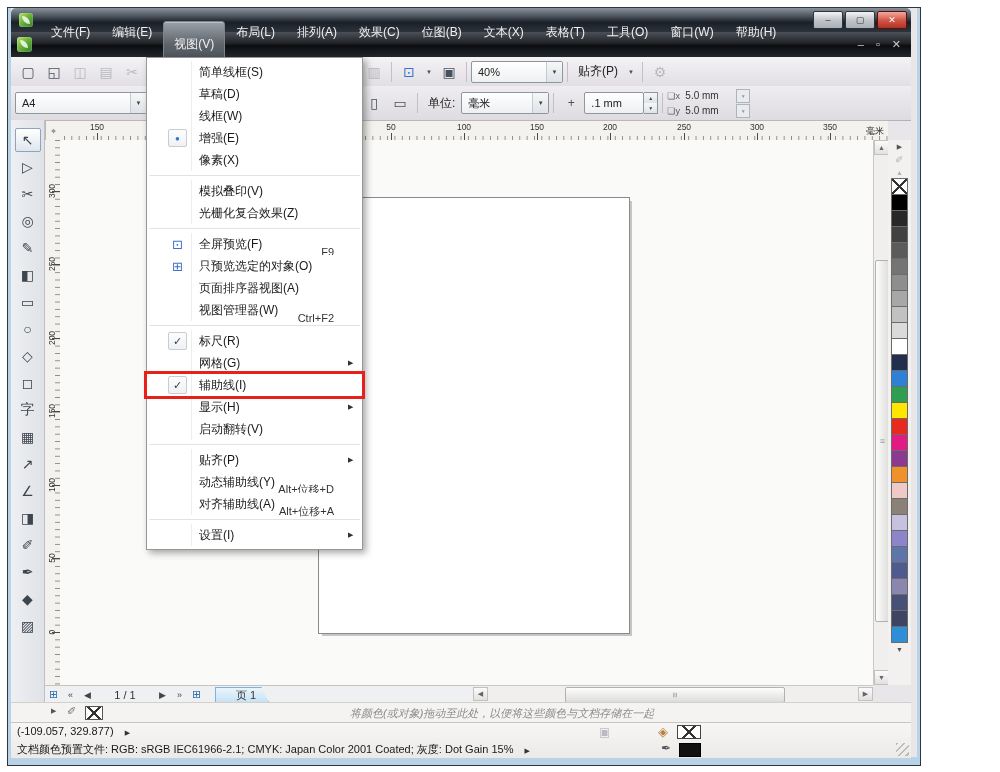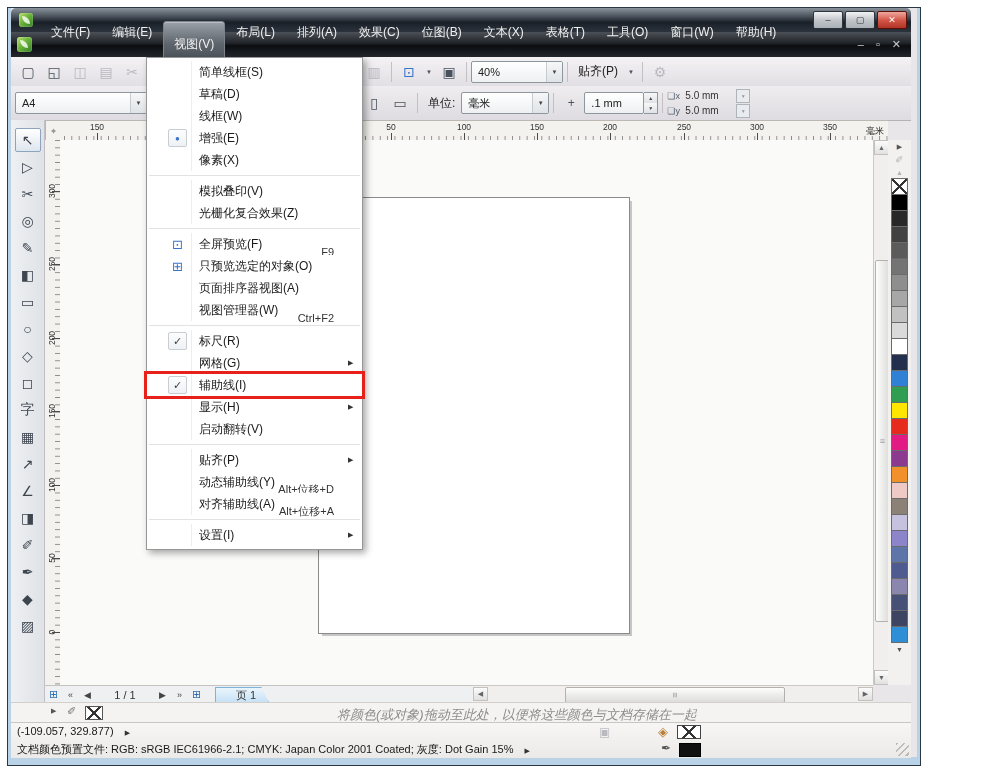--- a/index.html
+++ b/index.html
@@ -105,21 +105,21 @@
   .nbtn.pg{color:#2f6fad;font-size:11px;}
   .pindicator{width:58px;text-align:center;font-size:11px;}
   .ptab{margin-left:10px;height:15px;padding:0 12px 0 20px;background:linear-gradient(#eaf5fd,#c5e0f5);
     border:1px solid #7fb2d8;border-bottom:none;clip-path:polygon(0 0,calc(100% - 8px) 0,100% 100%,0 100%);
     font-size:11px;display:flex;align-items:center;}
   
   .docpal{position:absolute;left:0;top:694px;width:900px;height:20px;background:#f4f3f1;border-top:1px solid #d3d0cb;}
   .docpal .flyout{position:absolute;left:40px;top:4px;font-size:7px;color:#555;}
   .docpal .eye{position:absolute;left:56px;top:2px;font-size:11px;color:#777;}
   .docpal .xswatch{position:absolute;left:74px;top:3px;width:18px;height:14px;border:1px solid #555;box-sizing:border-box;}
-  .hint{position:absolute;left:326px;top:3px;font-style:italic;font-size:13px;color:#8c8c8c;white-space:nowrap;}
+  .hint{position:absolute;left:339px;top:3px;font-style:italic;font-size:11px;color:#8c8c8c;white-space:nowrap;}
   
   .statusbar{position:absolute;left:0;top:714px;width:900px;height:35px;background:linear-gradient(#f7f6f5,#eceae8);
     border-top:1px solid #c9c6c2;font-size:11px;color:#1a1a1a;}
   .srow1{position:absolute;left:6px;top:2px;}
   .srow2{position:absolute;left:6px;top:19px;}
   .sfly{font-size:7px;color:#333;margin-left:8px;}
   .sobj{position:absolute;left:588px;top:2px;font-size:12px;color:#667;opacity:.4;}
   .sfill{position:absolute;left:647px;top:1px;font-size:13px;color:#b8803a;}
   .sfillsw{position:absolute;left:666px;top:2px;width:24px;height:14px;border:1px solid #444;box-sizing:border-box;}
   .spen{position:absolute;left:650px;top:18px;font-size:12px;color:#555;}

